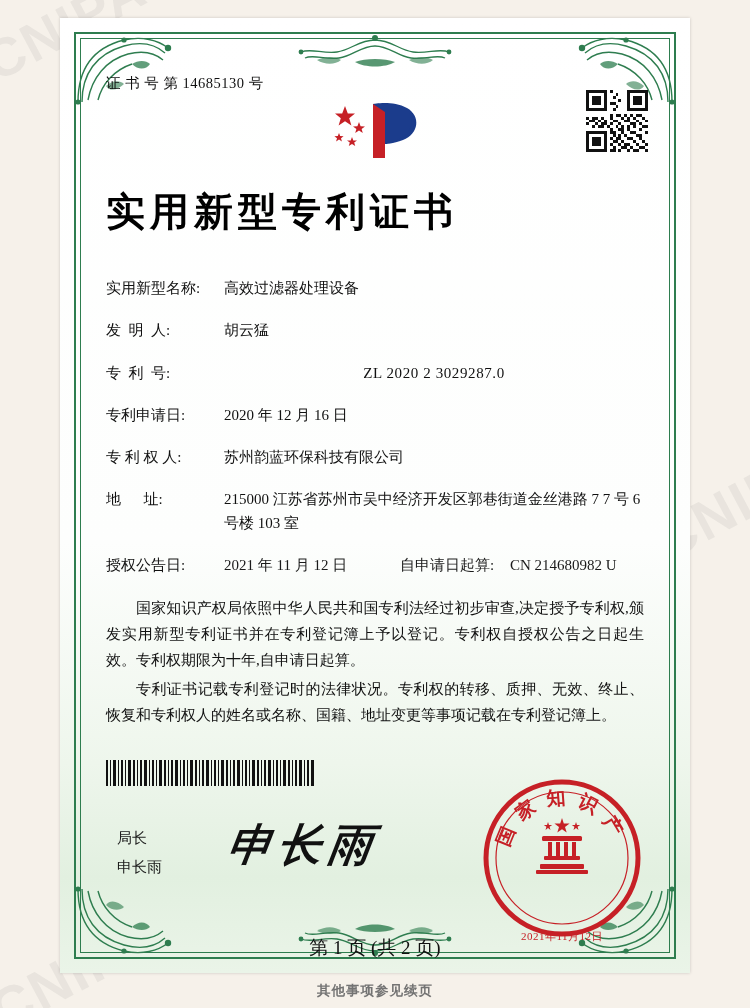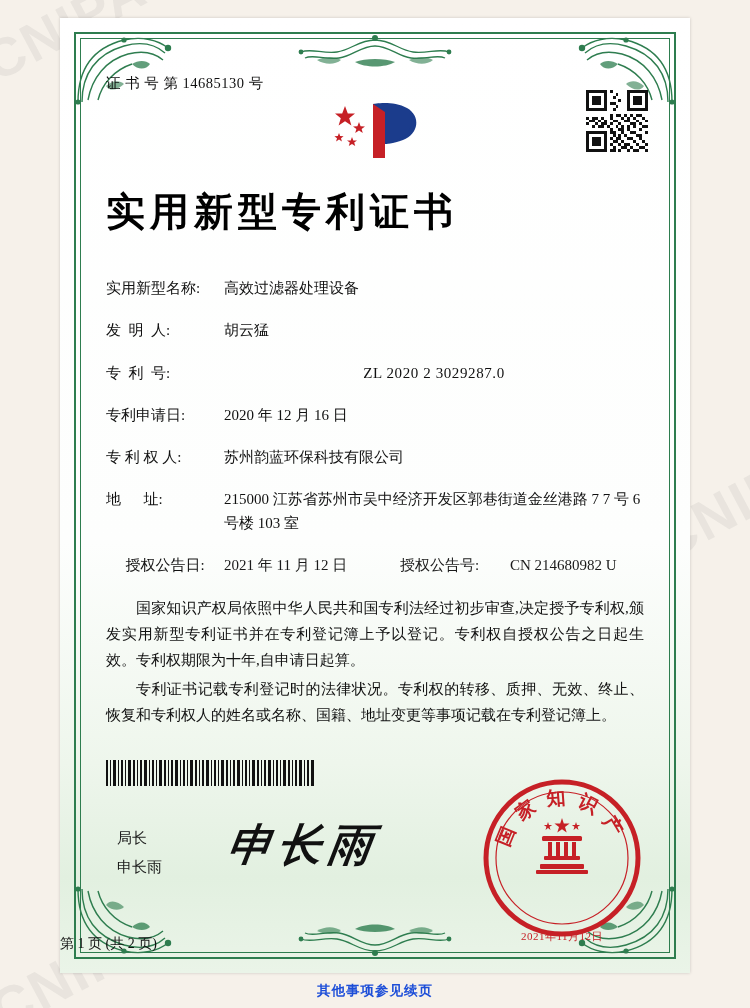--- a/index.html
+++ b/index.html
@@ -155,21 +155,20 @@
   .fv {
     flex: 1;
     color: #111;
   }
   .fv.spaced { letter-spacing: 0.6px; text-align: center; }
 
   .field-row.two .half-label {
     width: 118px;
     flex: 0 0 118px;
     white-space: pre;
-    text-align: center;
   }
   .field-row.two .half-val-a {
     flex: 0 0 176px;
   }
   .field-row.two .half-label-b {
     flex: 0 0 110px;
     white-space: pre;
   }
   .field-row.two .half-val-b { flex: 1; }
 
@@ -234,33 +233,34 @@
     color: #c62026;
     letter-spacing: 0.5px;
     margin-top: 36px;
   }
 
   .page-no {
     position: absolute;
     left: 0;
     right: 0;
     top: 917px;
-    font-size: 14px;
+    text-align: center;
+    font-size: 19px;
     color: #111;
   }
 
   .footnote {
     position: absolute;
     left: 0;
     right: 0;
     top: 982px;
     text-align: center;
     font-size: 13.5px;
     font-weight: bold;
-    color: #1d4ed8;
+    color: #737373;
     letter-spacing: 1px;
   }
 </style>
 </head>
 <body>
 
 <div class="wm" style="left:-22px; top:-6px; font-size:54px;">CNIPA</div>
 <div class="wm" style="left:200px; top:222px; font-size:56px;">CNIPA</div>
 <div class="wm" style="left:452px; top:262px; font-size:56px;">CNIPA</div>
 <div class="wm" style="left:648px; top:470px; font-size:56px;">CNIPA</div>
@@ -499,21 +499,21 @@
       </div>
 
       <div class="field-row">
         <div class="fl">地      址:</div>
         <div class="fv">215000 江苏省苏州市吴中经济开发区郭巷街道金丝港路 7 7 号 6 号楼 103 室</div>
       </div>
 
       <div class="field-row two">
         <div class="fl half-label">授权公告日:</div>
         <div class="half-val-a">2021 年 11 月 12 日</div>
-        <div class="half-label-b">授权公告号:</div>
+        <div class="half-label-b">自申请日起算:</div>
         <div class="half-val-b">CN 214680982 U</div>
       </div>
 
     </div>
 
     <div class="para">国家知识产权局依照中华人民共和国专利法经过初步审查,决定授予专利权,颁发实用新型专利证书并在专利登记簿上予以登记。专利权自授权公告之日起生效。专利权期限为十年,自申请日起算。</div>
     <div class="para">专利证书记载专利登记时的法律状况。专利权的转移、质押、无效、终止、恢复和专利权人的姓名或名称、国籍、地址变更等事项记载在专利登记簿上。</div>
   </div>
 
   <div class="barcode">

